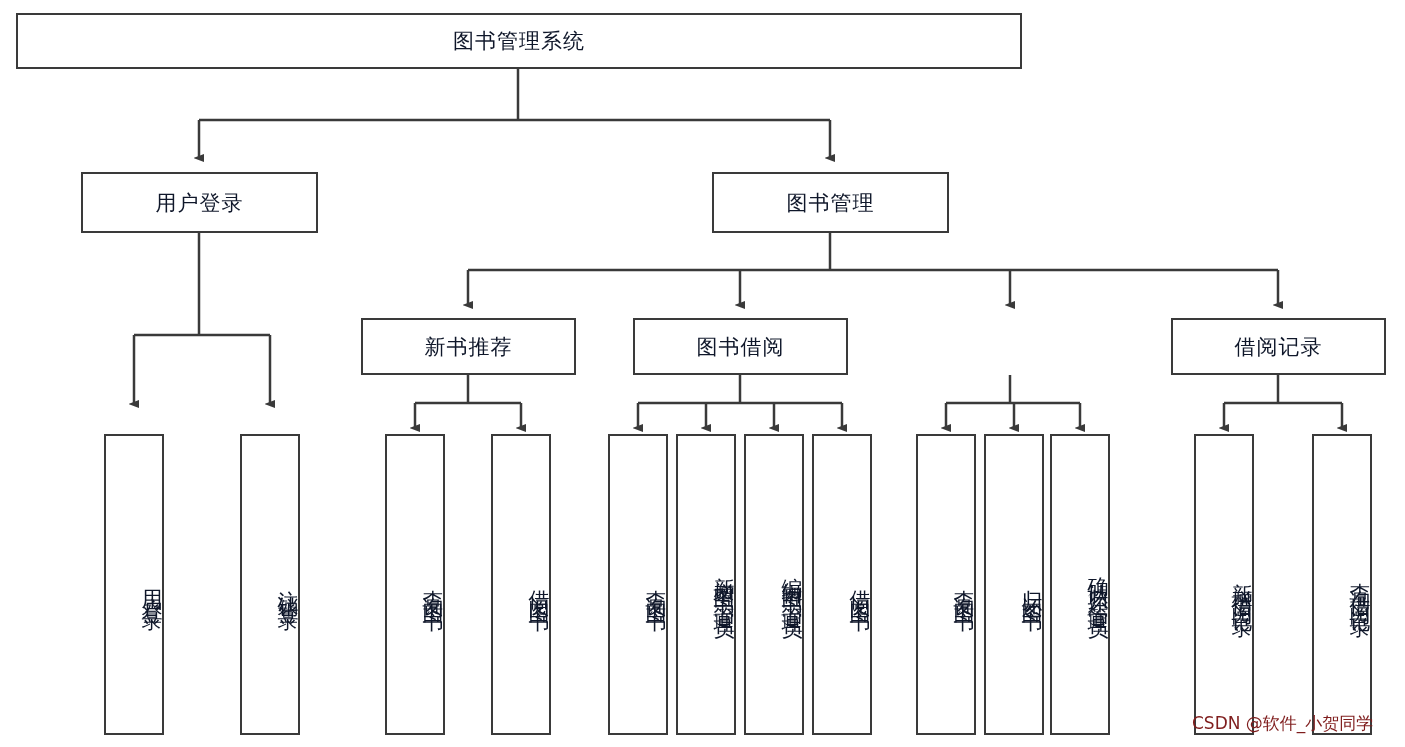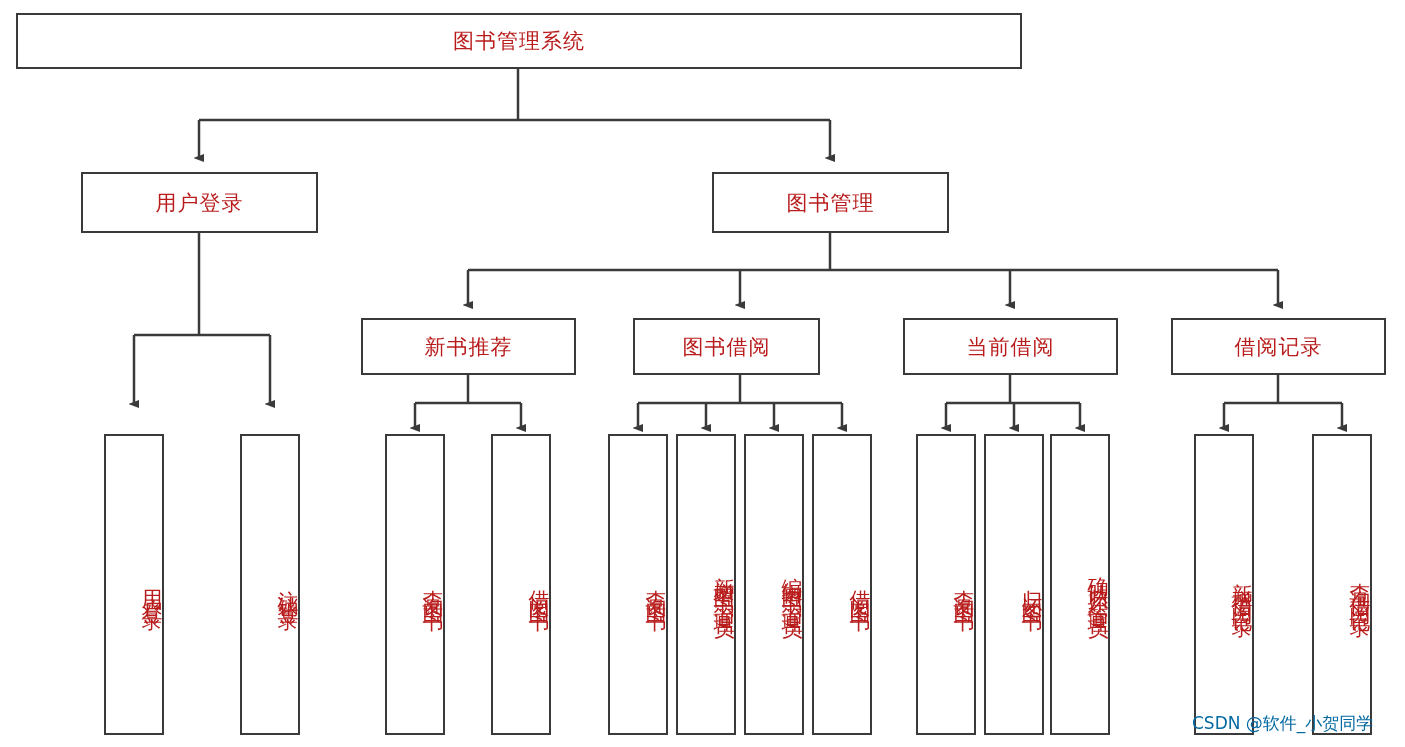--- a/index.html
+++ b/index.html
@@ -26,21 +26,21 @@
     pointer-events: none;
   }
   .node {
     position: absolute;
     box-sizing: border-box;
     background: #ffffff;
     border: 2px solid #3a3a3a;
     display: flex;
     align-items: center;
     justify-content: center;
-    color: #b91c1c;
+    color: #0f172a;
     z-index: 2;
     font-family: Liberation Serif, serif;
   }
   .node-h {
     font-size: 21px;
     letter-spacing: 1px;
     white-space: nowrap;
   }
   .node-v {
     writing-mode: vertical-rl;
@@ -54,21 +54,21 @@
     justify-content: center;
   }
   .node-v.tall {
     letter-spacing: 6px;
   }
   .watermark {
     position: absolute;
     left: 1192px;
     top: 712px;
     font-size: 17px;
-    color: #0369a1;
+    color: #7f1d1d;
     white-space: nowrap;
     z-index: 3;
     font-family: "DejaVu Sans", "Liberation Sans", sans-serif;
   }
 </style>
 </head>
 <body>
 
 <div id="canvas">
 
@@ -132,25 +132,22 @@
   <div class="node node-h" style="left:81px; top:172px; width:237px; height:61px;">
     <span>用户登录</span>
   </div>
   <div class="node node-h" style="left:361px; top:318px; width:215px; height:57px;">
     <span>新书推荐</span>
   </div>
 
   <div class="node node-h" style="left:712px; top:172px; width:237px; height:61px;">
     <span>图书管理</span>
   </div>
-  <div class="node node-h" style="left:633px; top:318px; width:187px; height:57px;">
+  <div class="node node-h" style="left:633px; top:318px; width:215px; height:57px;">
     <span>图书借阅</span>
-  </div>
-  <div class="node node-h" style="left:903px; top:318px; width:215px; height:57px;">
-    <span>当前借阅</span>
   </div>
   <div class="node node-h" style="left:1171px; top:318px; width:215px; height:57px;justify-content:center;">
     <span>借阅记录</span>
   </div>
 
   <div class="node node-v" style="left:104px; top:434px; width:60px; height:301px;">
     <span>用户登录</span>
   </div>
   <div class="node node-v" style="left:240px; top:434px; width:60px; height:301px;">
     <span>注销登录</span>

